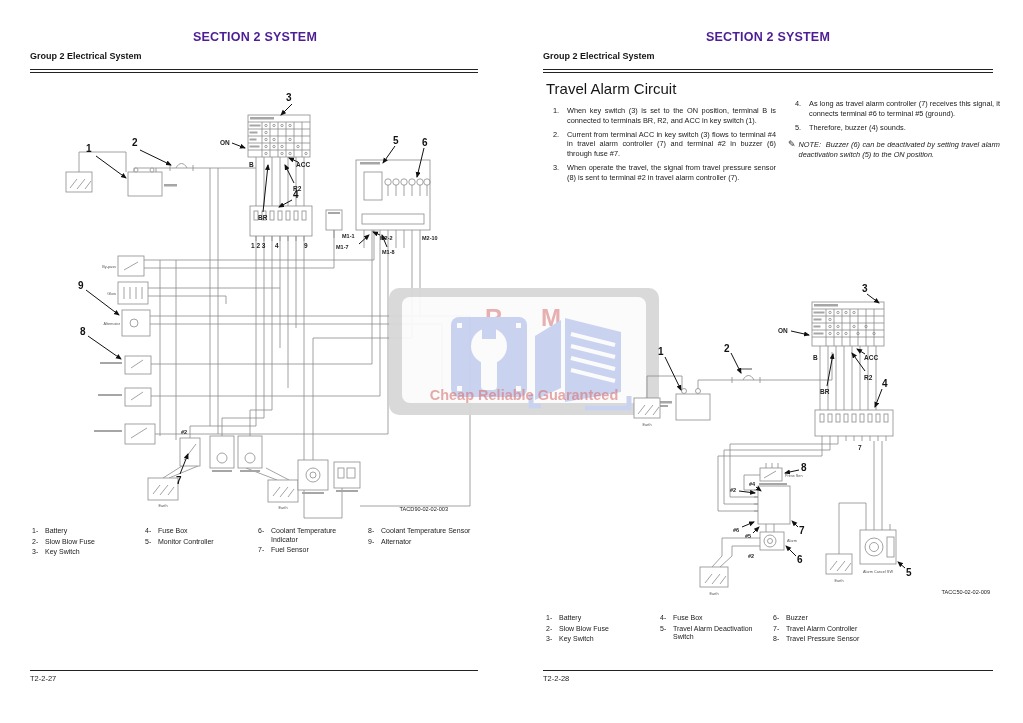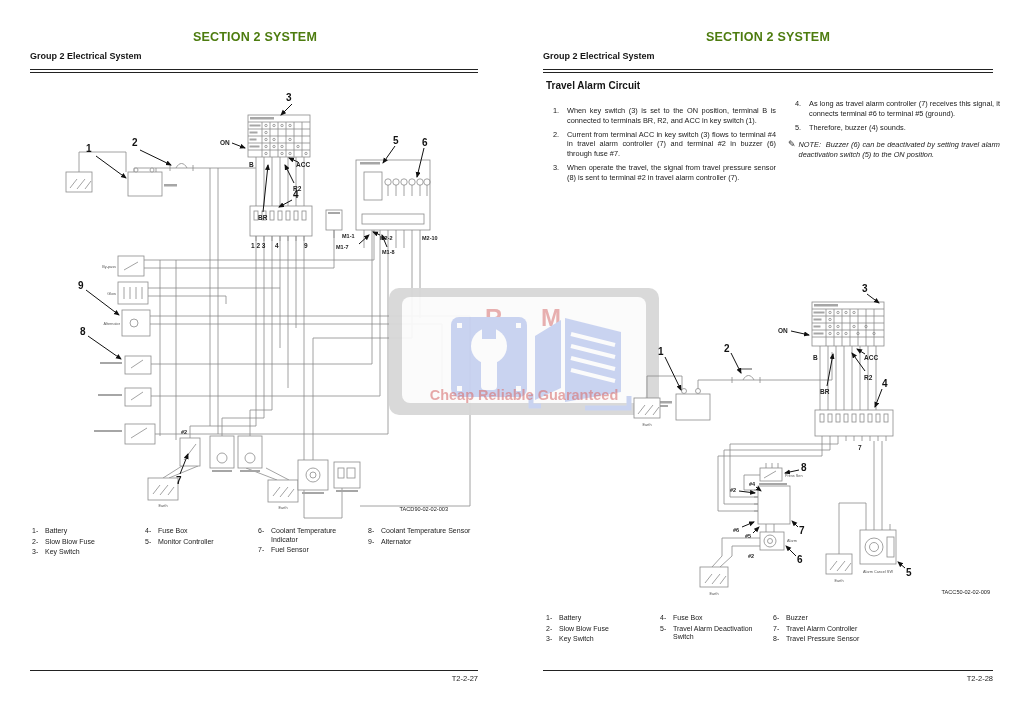--- a/index.html
+++ b/index.html
@@ -1,24 +1,24 @@
 <!DOCTYPE html>
 <html><head>
 <meta charset="utf-8">
 <style>
   html,body{margin:0;padding:0;background:#e8e8e8}
   #root{position:relative;width:1023px;height:723px;background:#ffffff;
         font-family:"Liberation Sans",sans-serif;color:#1a1a1a;overflow:hidden}
   .abs{position:absolute}
-  .ttl{font-weight:bold;font-size:12.5px;text-align:center;letter-spacing:.2px;color:#4d7c0f}
+  .ttl{font-weight:bold;font-size:12.5px;text-align:center;letter-spacing:.2px;color:#4c1d95}
   .sub{font-weight:bold;font-size:9px;text-align:left;color:#151515}
   .dr{height:2px;border-top:1.4px solid #222;border-bottom:1px solid #222}
   .fr{border-top:1.4px solid #222}
-  .pn{font-size:7.5px;text-align:right;color:#222}
-  .h1{font-weight:bold;font-size:10px;color:#151515}
+  .pn{font-size:7.5px;text-align:left;color:#222}
+  .h1{font-weight:normal;font-size:15px;color:#151515}
   .bt{font-size:7.35px;line-height:9.7px;text-align:justify}
   .step{display:flex;margin-top:4.2px}
   .sn{flex:none;width:9px;margin-right:5px}
   .note{display:flex;margin-top:8px;font-style:italic}
   .ni{flex:none;font-size:9px;margin-right:3px;font-style:normal;margin-left:-13px;color:#222}
   .leg{font-size:7px;line-height:8.8px}
   .leg-col{position:absolute;top:0}
   .li{display:flex;margin-bottom:1.8px}
   .ln{flex:none;width:13px}
   .fig{font-size:5.6px;text-align:right;color:#222}

